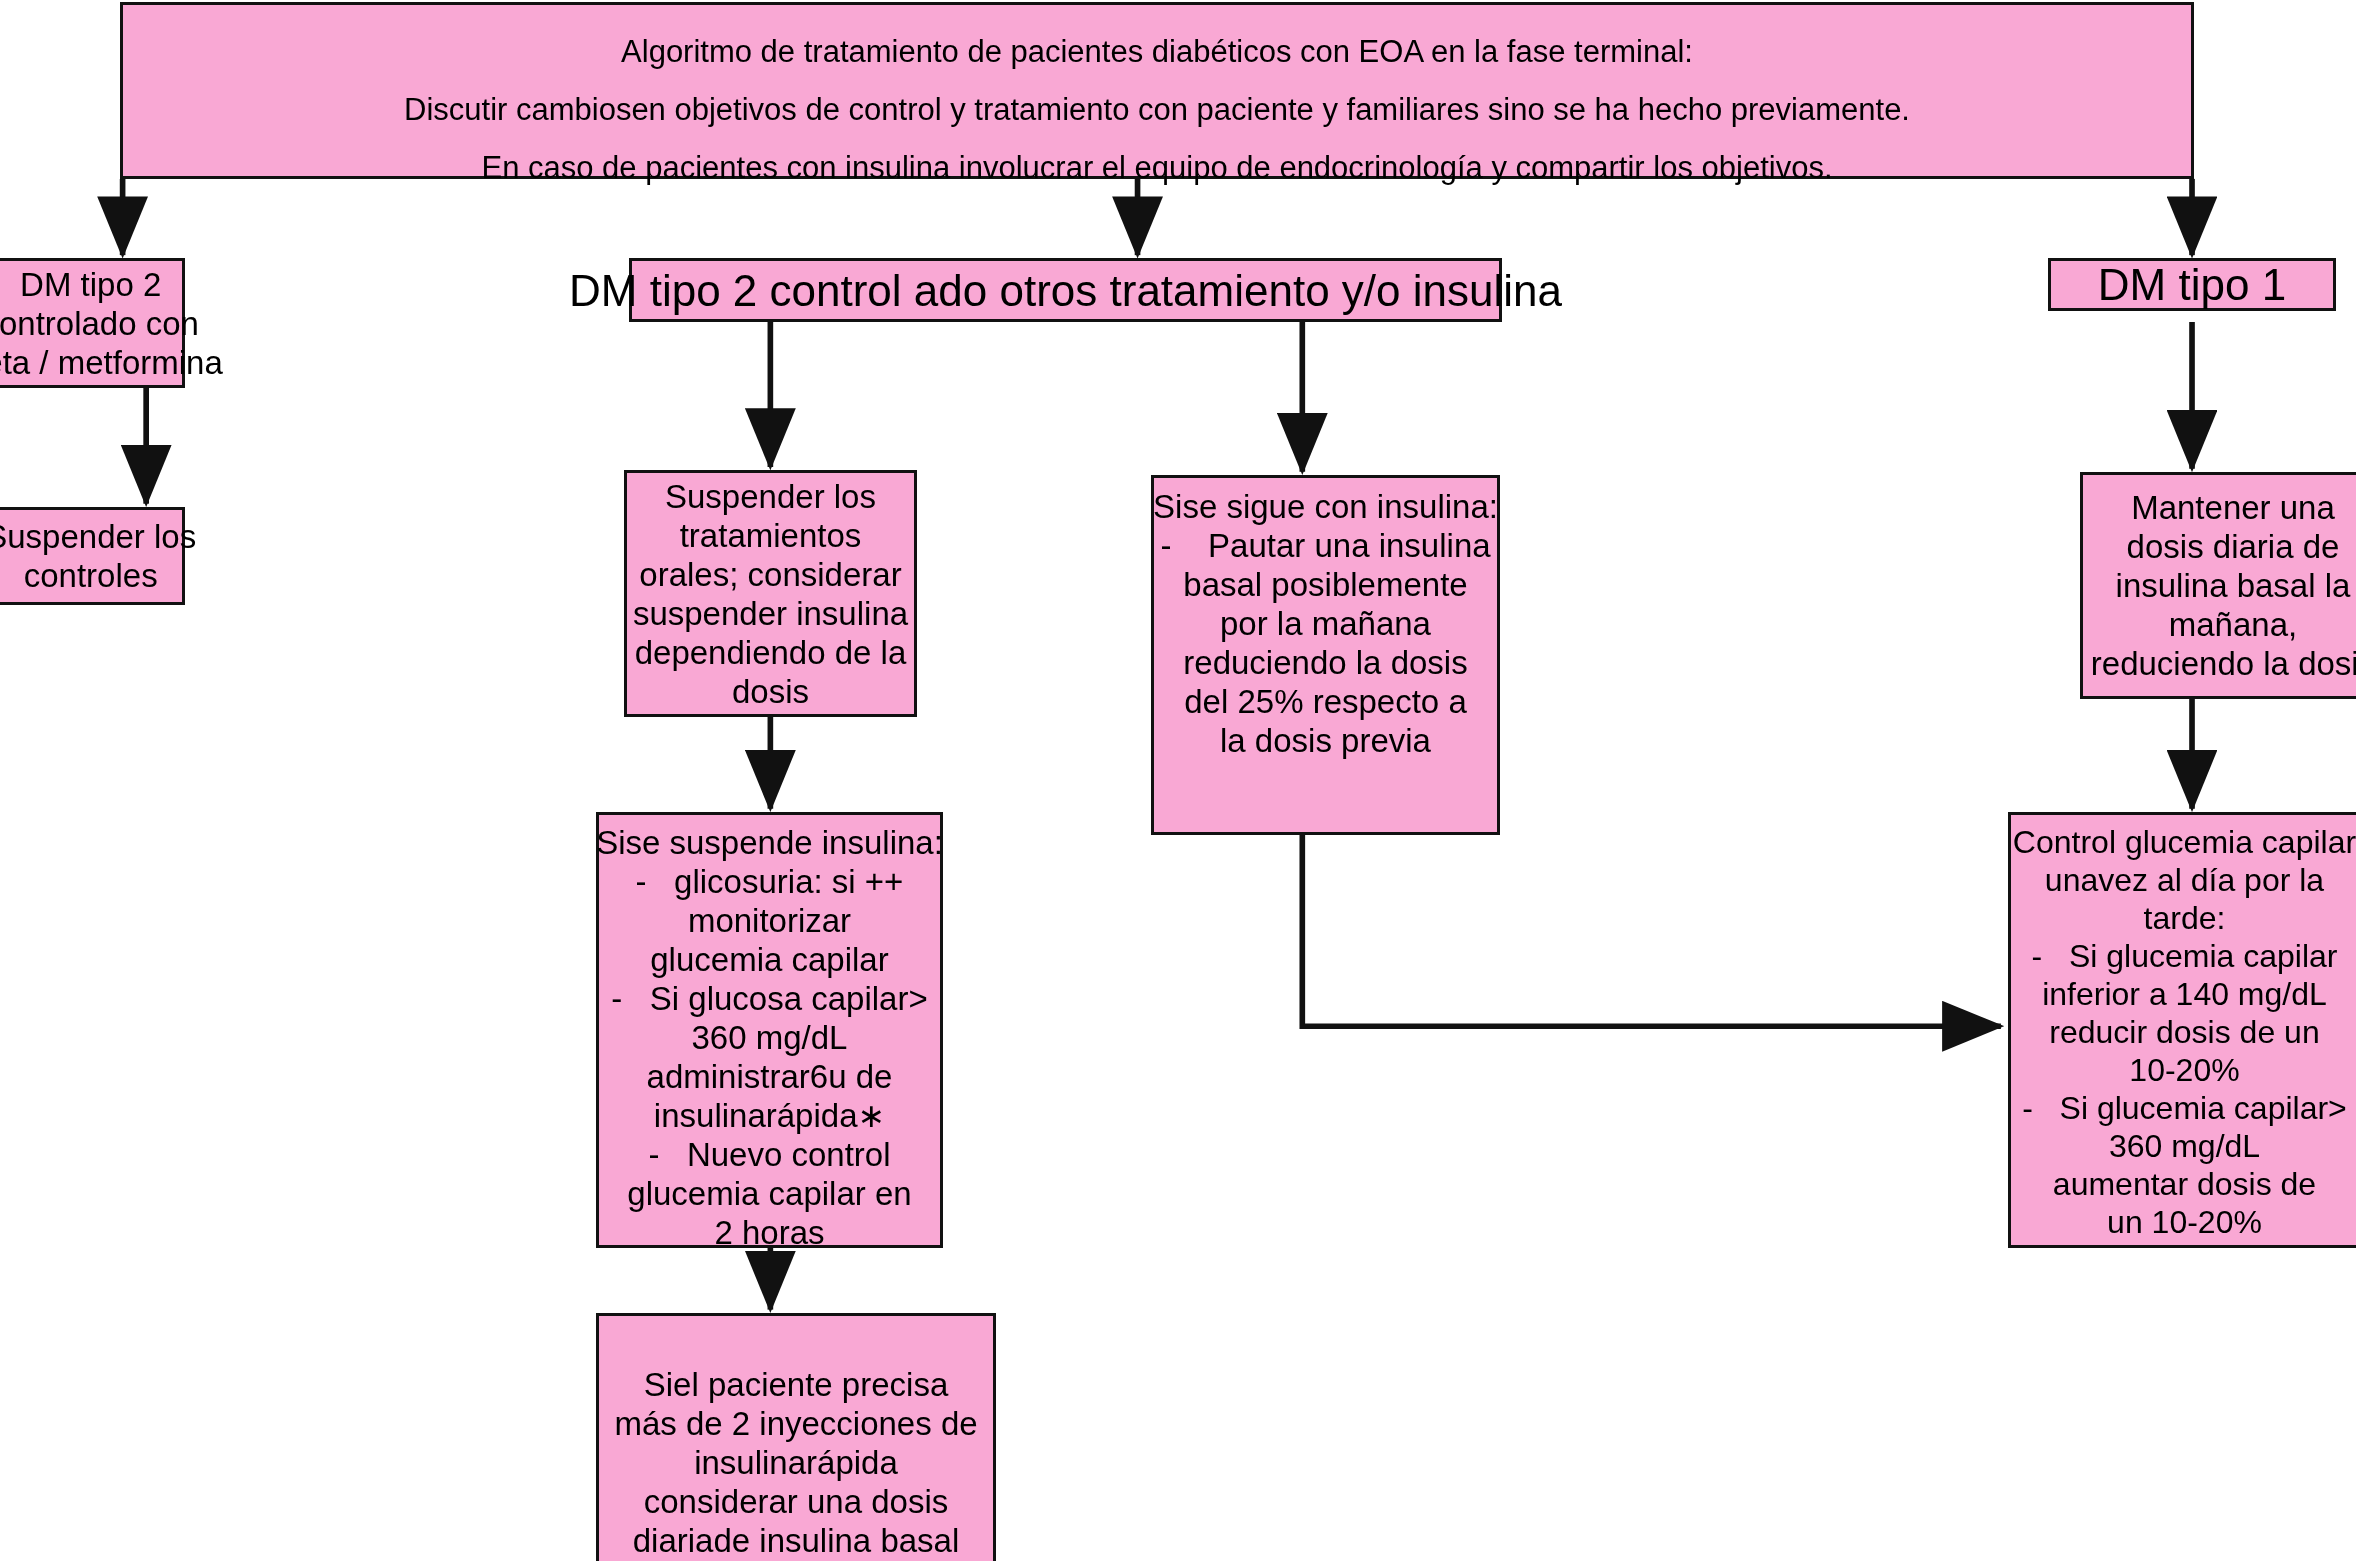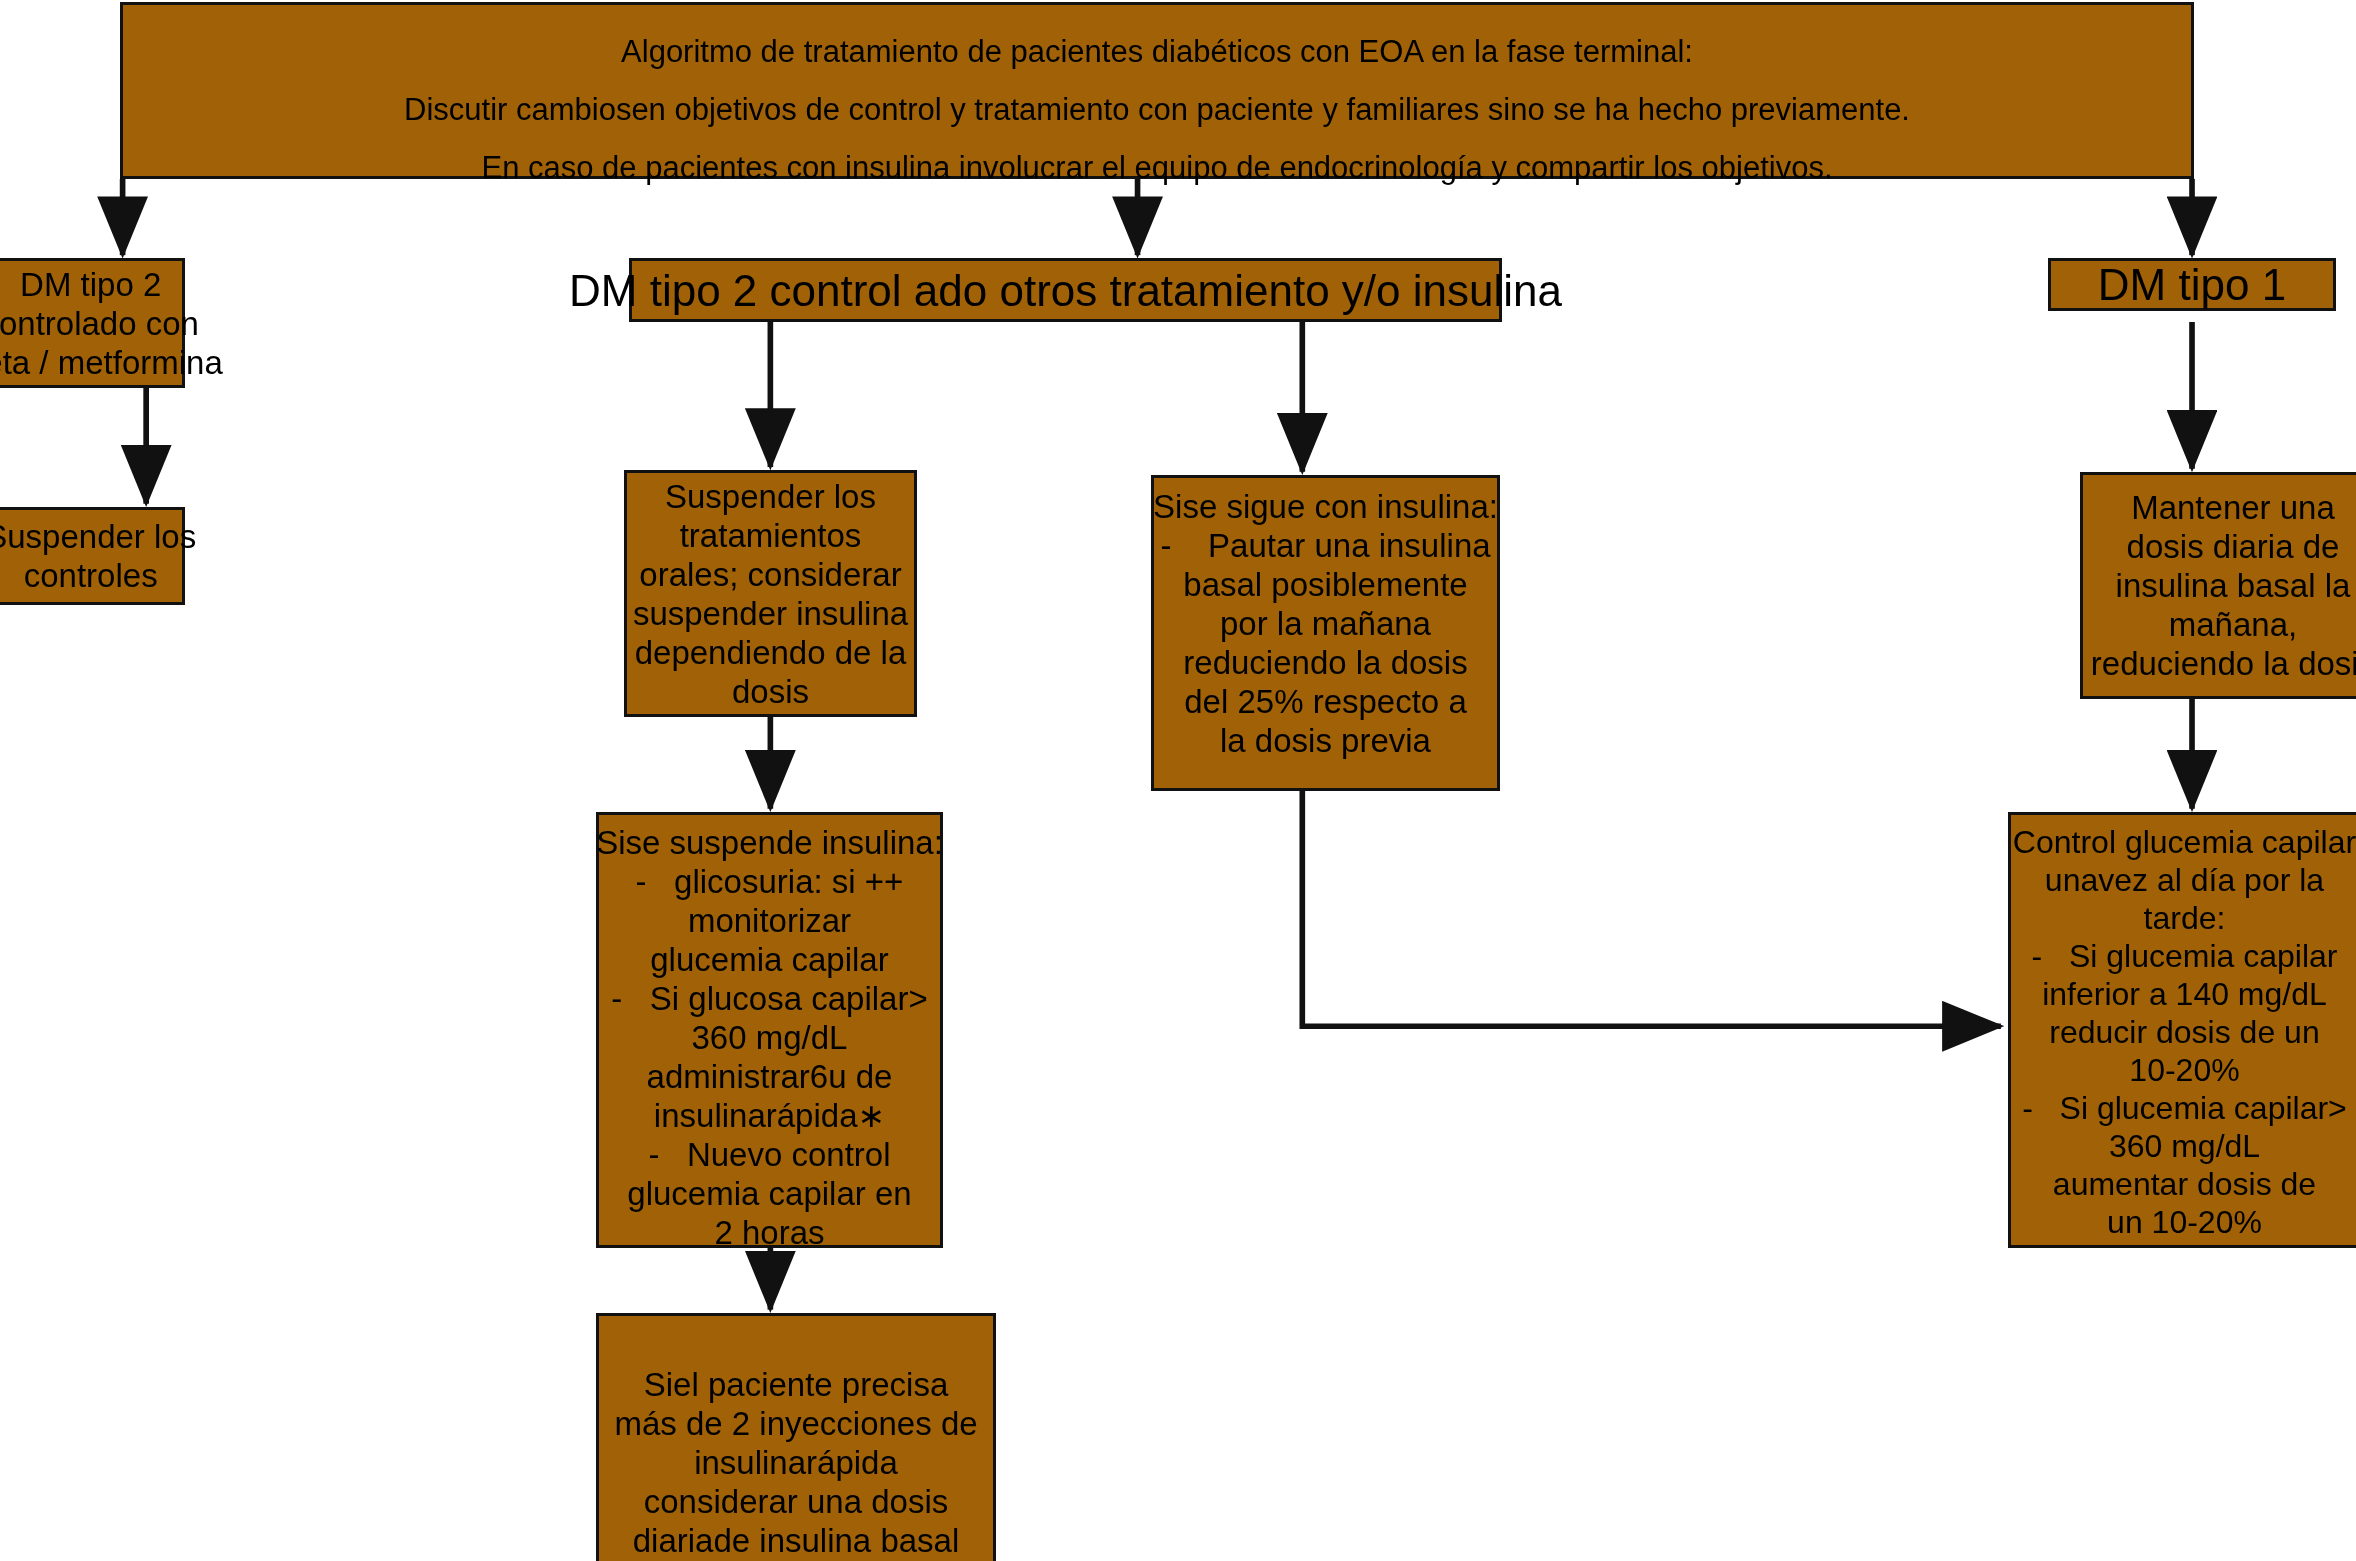--- a/index.html
+++ b/index.html
@@ -24,21 +24,21 @@
     position: absolute;
     left: 0;
     top: 0;
     width: 2357px;
     height: 1561px;
     pointer-events: none;
   }
   .node {
     position: absolute;
     box-sizing: border-box;
-    background: #a16207;
+    background: #f9a8d4;
     border: 3.8px solid #111111;
     display: flex;
     flex-direction: column;
     align-items: center;
     justify-content: center;
     text-align: center;
     color: #000000;
     font-family: "Liberation Sans", sans-serif;
   }
   .node .line {
@@ -145,21 +145,21 @@
   </div>
 
   <div class="node box-text" style="left:596px; top:1313px; width:400px; height:298px;">
     <span class="line">Siel paciente precisa</span>
     <span class="line">más de 2 inyecciones de</span>
     <span class="line">insulinarápida</span>
     <span class="line">considerar una dosis</span>
     <span class="line">diariade insulina basal</span>
   </div>
 
-  <div class="node box-text" style="left:1151px; top:475px; width:349px; height:316px; justify-content:flex-start; padding-top:9.4px;">
+  <div class="node box-text" style="left:1151px; top:475px; width:349px; height:360px; justify-content:flex-start; padding-top:9.4px;">
     <span class="bullet-line">Sise sigue con insulina:</span>
     <span class="bullet-line">-    Pautar una insulina</span>
     <span class="bullet-line">basal posiblemente</span>
     <span class="bullet-line">por la mañana</span>
     <span class="bullet-line">reduciendo la dosis</span>
     <span class="bullet-line">del 25% respecto a</span>
     <span class="bullet-line">la dosis previa</span>
   </div>
 
   <div class="node banner" style="left:2048px; top:258px; width:288px; height:53px;">

